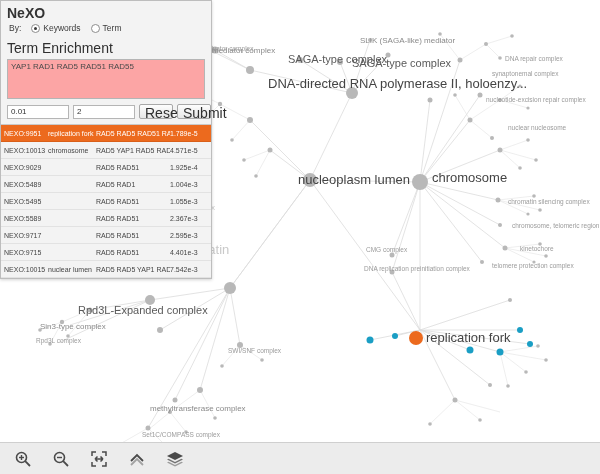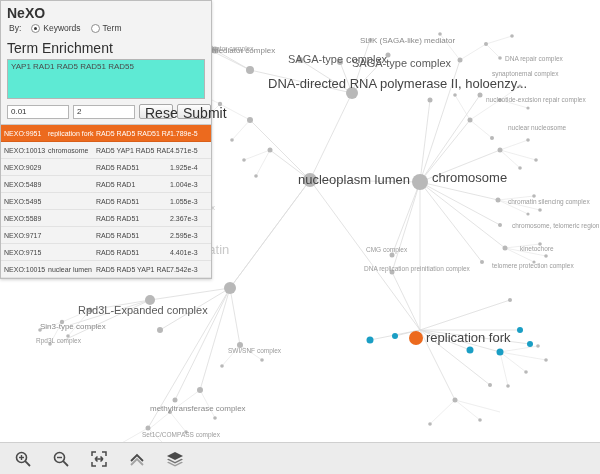--- a/index.html
+++ b/index.html
@@ -122,21 +122,21 @@
     background: #3a3a3a;
   }
   .section-label {
     padding: 2px 6px 3px 6px;
     font-size: 14px;
     color: #2f2f2f;
   }
   #term-box {
     margin: 0 6px;
     height: 40px;
-    background: #5eead4;
+    background: #fca5a5;
     border: 1px solid #b5b5b5;
     font-size: 8px;
     color: #4a4a4a;
     padding: 2px 3px;
     box-sizing: border-box;
     overflow: hidden;
   }
   .param-row {
     display: flex;
     align-items: center;

